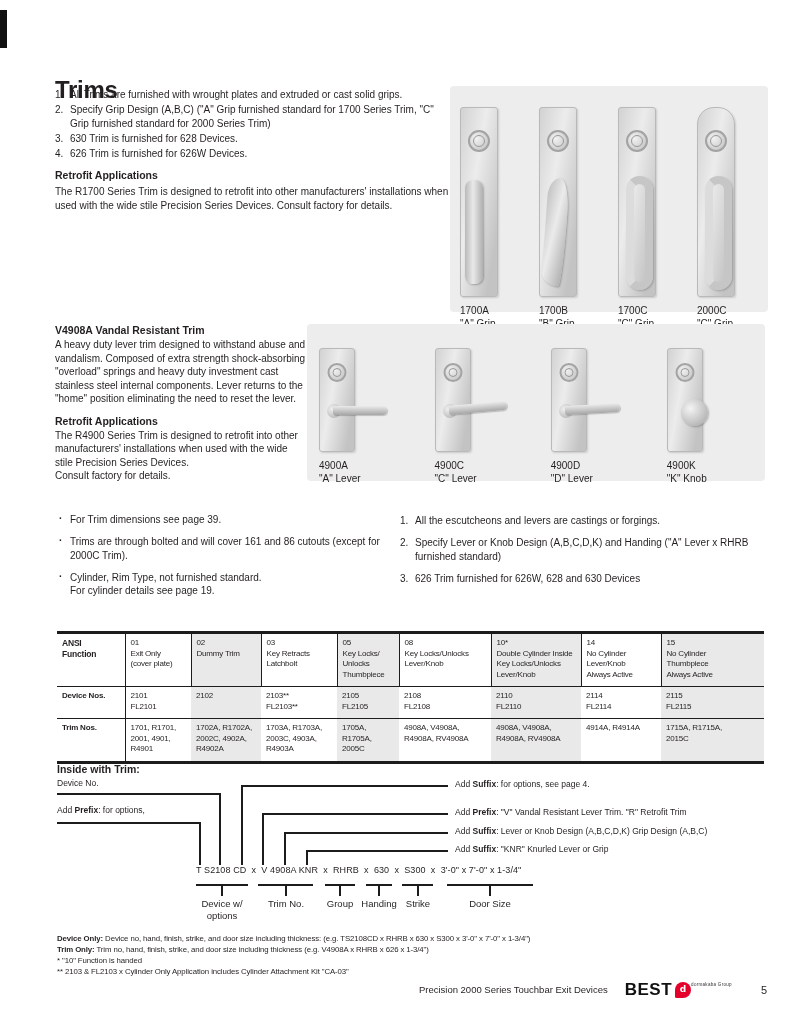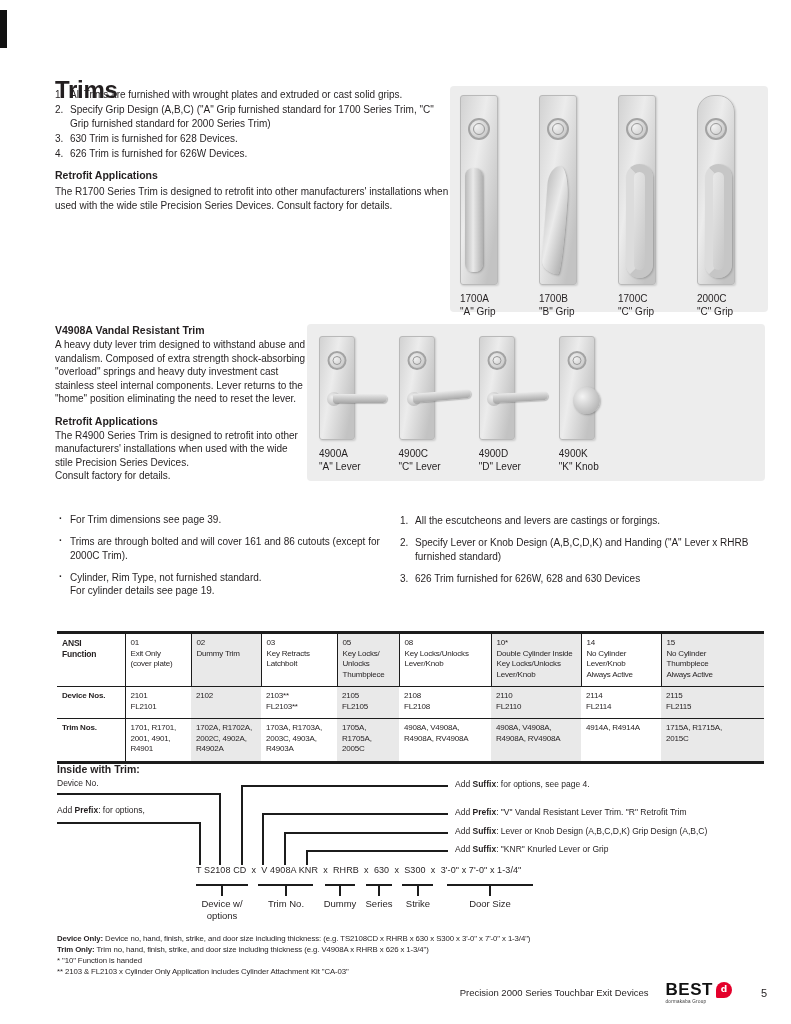--- a/index.html
+++ b/index.html
@@ -13,23 +13,23 @@
   .page-title{position:absolute;left:55px;top:60px;font-size:24px;font-weight:bold;letter-spacing:-0.3px;}
   
   .intro{position:absolute;left:55px;top:88px;width:396px;font-size:10px;line-height:1.33;}
   .oli{display:flex;margin-bottom:2px;}
   .oli .num{width:15px;flex:0 0 15px;}
   .sec-h{font-weight:bold;font-size:10.5px;margin:9px 0 2px 0;}
   .para{font-size:10px;line-height:1.35;white-space:pre-line;}
   
   .panel{position:absolute;background:#ededed;border-radius:4px;display:flex;align-items:flex-start;}
   .panel-1700{left:450px;top:86px;width:318px;height:226px;padding:9px 0 0 10px;gap:41px;}
-  .panel-4900{left:307px;top:324px;width:458px;height:157px;padding:12px 0 0 12px;gap:38px;box-sizing:border-box;}
+  .panel-4900{left:307px;top:324px;width:458px;height:157px;padding:12px 0 0 12px;gap:74px;box-sizing:border-box;}
   .panel-1700{box-sizing:border-box;}
-  .fig{display:flex;flex-direction:column;align-items:flex-start;}
+  .fig{display:flex;flex-direction:column;align-items:flex-start;margin-top:12px;}
   .plate{position:relative;width:36px;background:linear-gradient(100deg,#d2d2d2,#ececec 38%,#c3c3c3 85%);
          border:1px solid #b9b9b9;border-radius:3px;box-shadow:1px 1px 2px rgba(0,0,0,.15);}
   .plate.tall{height:188px;}
   .plate.dome{border-radius:17px 17px 3px 3px;}
   .plate.short{width:34px;height:102px;}
   .cyl{position:absolute;left:50%;transform:translateX(-50%);top:22px;width:22px;height:22px;border-radius:50%;
        border:2px solid #a3a3a3;background:radial-gradient(circle at 35% 35%,#f2f2f2,#bfbfbf);box-sizing:border-box;}
   .cyl::after{content:"";position:absolute;inset:3px;border-radius:50%;border:1px solid #999;}
   .plate.short .cyl{top:14px;width:19px;height:19px;}
   .gripA{position:absolute;left:4px;top:72px;width:18px;height:104px;border-radius:8px;
@@ -73,21 +73,21 @@
   .vline{position:absolute;width:1.5px;background:#1c1c1c;}
   .dlabel{position:absolute;white-space:nowrap;}
   .partline{position:absolute;left:141px;top:93px;font-size:9px;white-space:pre;letter-spacing:0.1px;}
   .blabel{position:absolute;top:126px;transform:translateX(-50%);text-align:center;font-size:9.5px;white-space:pre-line;line-height:1.25;}
   b.inb{font-weight:bold;}
   
   .footnotes{position:absolute;left:57px;top:933px;font-size:7.8px;line-height:1.42;letter-spacing:-0.1px;}
   
   .footer{position:absolute;left:55px;top:981px;width:712px;display:flex;justify-content:flex-end;align-items:center;gap:17px;}
   .f-series{font-size:9.5px;}
-  .best-logo{display:flex;flex-direction:column;align-items:flex-start;line-height:1;}
+  .best-logo{display:flex;flex-direction:row;align-items:flex-start;line-height:1;}
   .best-row{display:flex;align-items:center;gap:3px;}
   .best-word{font-size:17px;font-weight:bold;letter-spacing:0.5px;color:#111;}
   .best-dot{width:16px;height:16px;border-radius:50% 50% 50% 10%;background:#e4002b;display:flex;align-items:center;justify-content:center;}
   .best-dot-glyph{color:#fff;font-size:9px;font-weight:bold;font-family:"DejaVu Sans",sans-serif;}
   .best-sub{font-size:4.5px;color:#333;margin-top:2px;letter-spacing:0.3px;}
   .f-page{font-size:11px;margin-left:12px;}
 </style>
 </head>
 <body>
 
@@ -355,25 +355,25 @@
   <div class="vline" style="left:166px;top:112px;height:12px;"></div>
   <div class="blabel" style="left:167px;">Device w/
 options</div>
 
   <div class="hline" style="left:203px;top:112px;width:55px;"></div>
   <div class="vline" style="left:230px;top:112px;height:12px;"></div>
   <div class="blabel" style="left:231px;">Trim No.</div>
 
   <div class="hline" style="left:270px;top:112px;width:30px;"></div>
   <div class="vline" style="left:284px;top:112px;height:12px;"></div>
-  <div class="blabel" style="left:285px;">Dummy</div>
+  <div class="blabel" style="left:285px;">Group</div>
 
   <div class="hline" style="left:311px;top:112px;width:26px;"></div>
   <div class="vline" style="left:323px;top:112px;height:12px;"></div>
-  <div class="blabel" style="left:324px;">Series</div>
+  <div class="blabel" style="left:324px;">Handing</div>
 
   <div class="hline" style="left:347px;top:112px;width:31px;"></div>
   <div class="vline" style="left:362px;top:112px;height:12px;"></div>
   <div class="blabel" style="left:363px;">Strike</div>
 
   <div class="hline" style="left:392px;top:112px;width:86px;"></div>
   <div class="vline" style="left:434px;top:112px;height:12px;"></div>
   <div class="blabel" style="left:435px;">Door Size</div>
 </div>
 

